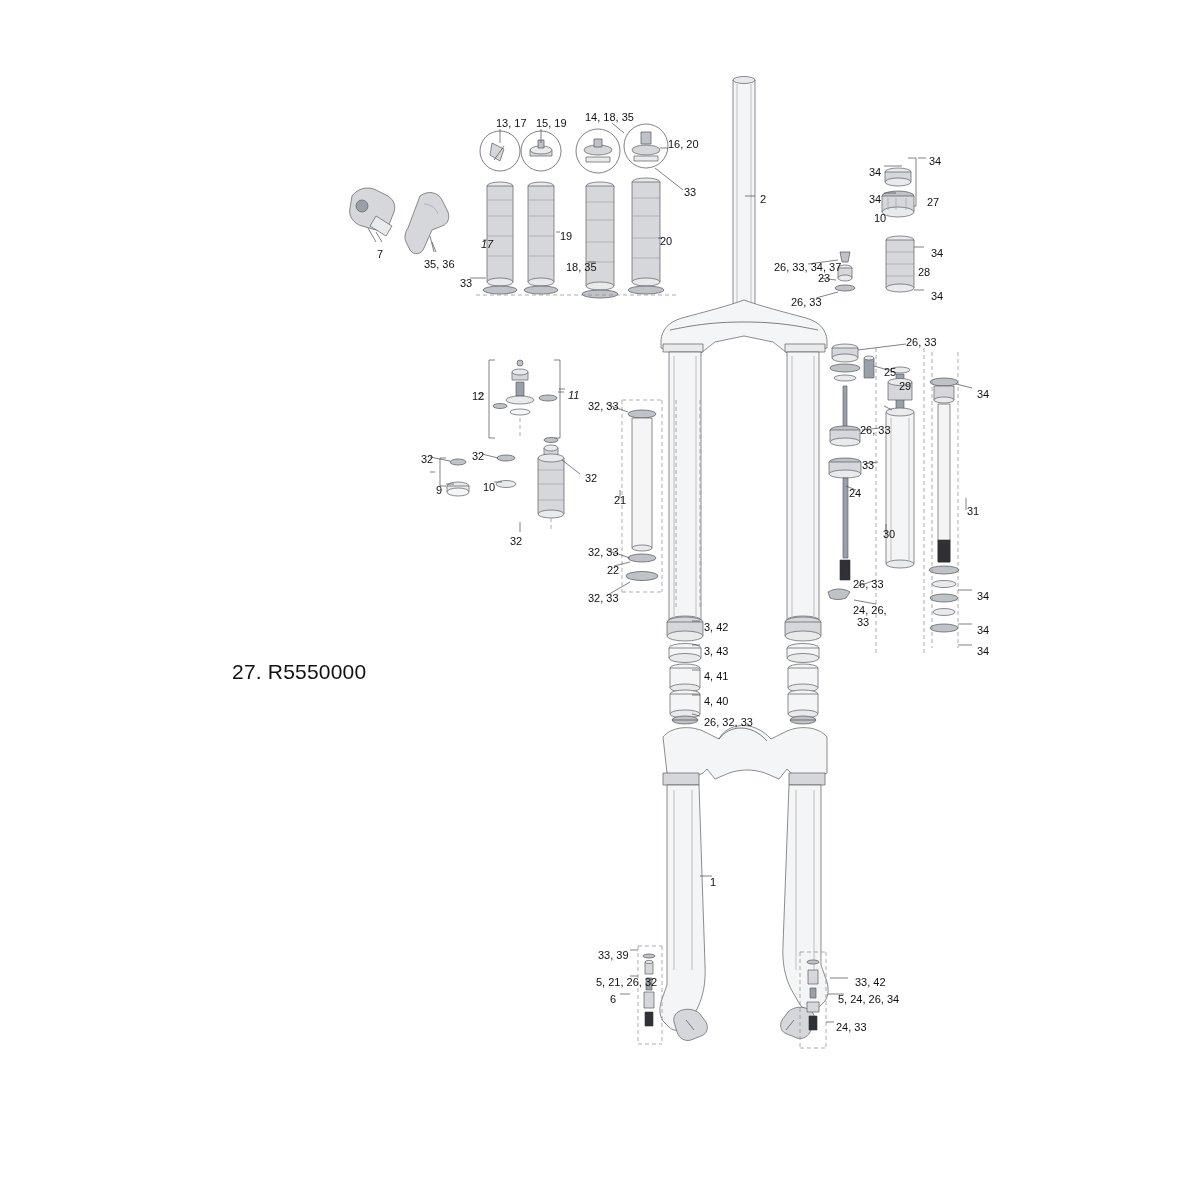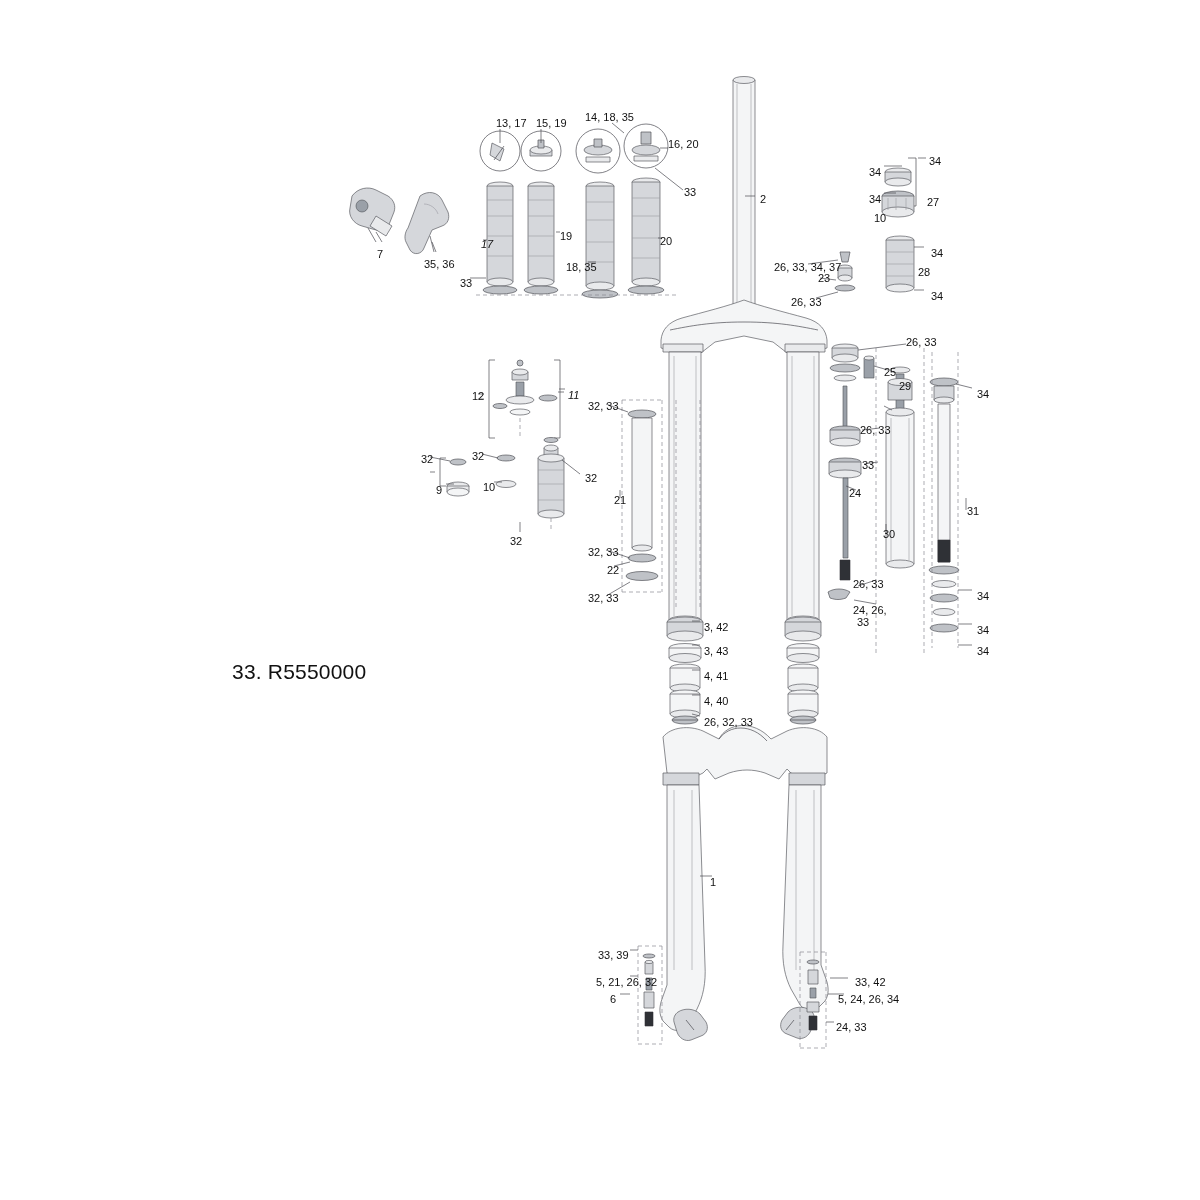--- a/index.html
+++ b/index.html
@@ -323,21 +323,21 @@
       <path class="ln" d="M924 247 h-10 M924 290 h-10"></path>
       <path class="ln" d="M906 344 l-48 6 M888 370 l-14 -4 M972 388 l-16 -4 M884 406 l8 4 M880 428 l-18 2 M878 462 l-14 2 M856 490 l-10 -4 M886 534 v-10 M966 510 v-12"></path>
       <path class="ln" d="M478 394 h6 M564 392 h-6 M606 404 l22 8 M430 457 l20 4 M482 454 l16 4 M446 484 h8 M494 482 h8 M580 474 l-18 -14 M620 498 v-8 M520 532 v-10 M606 550 l24 8 M614 566 l16 -4 M606 596 l24 -14"></path>
       <path class="ln" d="M876 580 l-18 6 M876 604 l-22 -4 M972 590 h-14 M972 624 h-14 M972 645 h-14"></path>
       <path class="ln" d="M700 621 l-8 0 M700 645 l-8 0 M700 670 l-8 0 M700 695 l-8 0 M700 716 l-8 -2"></path>
       <path class="ln" d="M712 876 h-12"></path>
       <path class="ln" d="M630 950 h8 M630 976 h8 M620 994 h10 M848 978 h-18 M844 994 h-16 M834 1022 h-8"></path>
     </g>
   </svg>
 
-  <div class="part-title" style="left:232px; top:660px;">33. R5550000</div>
+  <div class="part-title" style="left:232px; top:660px;">27. R5550000</div>
 
   <div id="callout-layer">
       <div class="callout" style="left: 496px; top: 117px;">13, 17</div>
       <div class="callout" style="left: 536px; top: 117px;">15, 19</div>
       <div class="callout" style="left: 585px; top: 111px;">14, 18, 35</div>
       <div class="callout" style="left: 668px; top: 138px;">16, 20</div>
       <div class="callout" style="left: 684px; top: 186px;">33</div>
       <div class="callout" style="left: 760px; top: 193px;">2</div>
       <div class="callout" style="left: 869px; top: 166px;">34</div>
       <div class="callout" style="left: 929px; top: 155px;">34</div>

